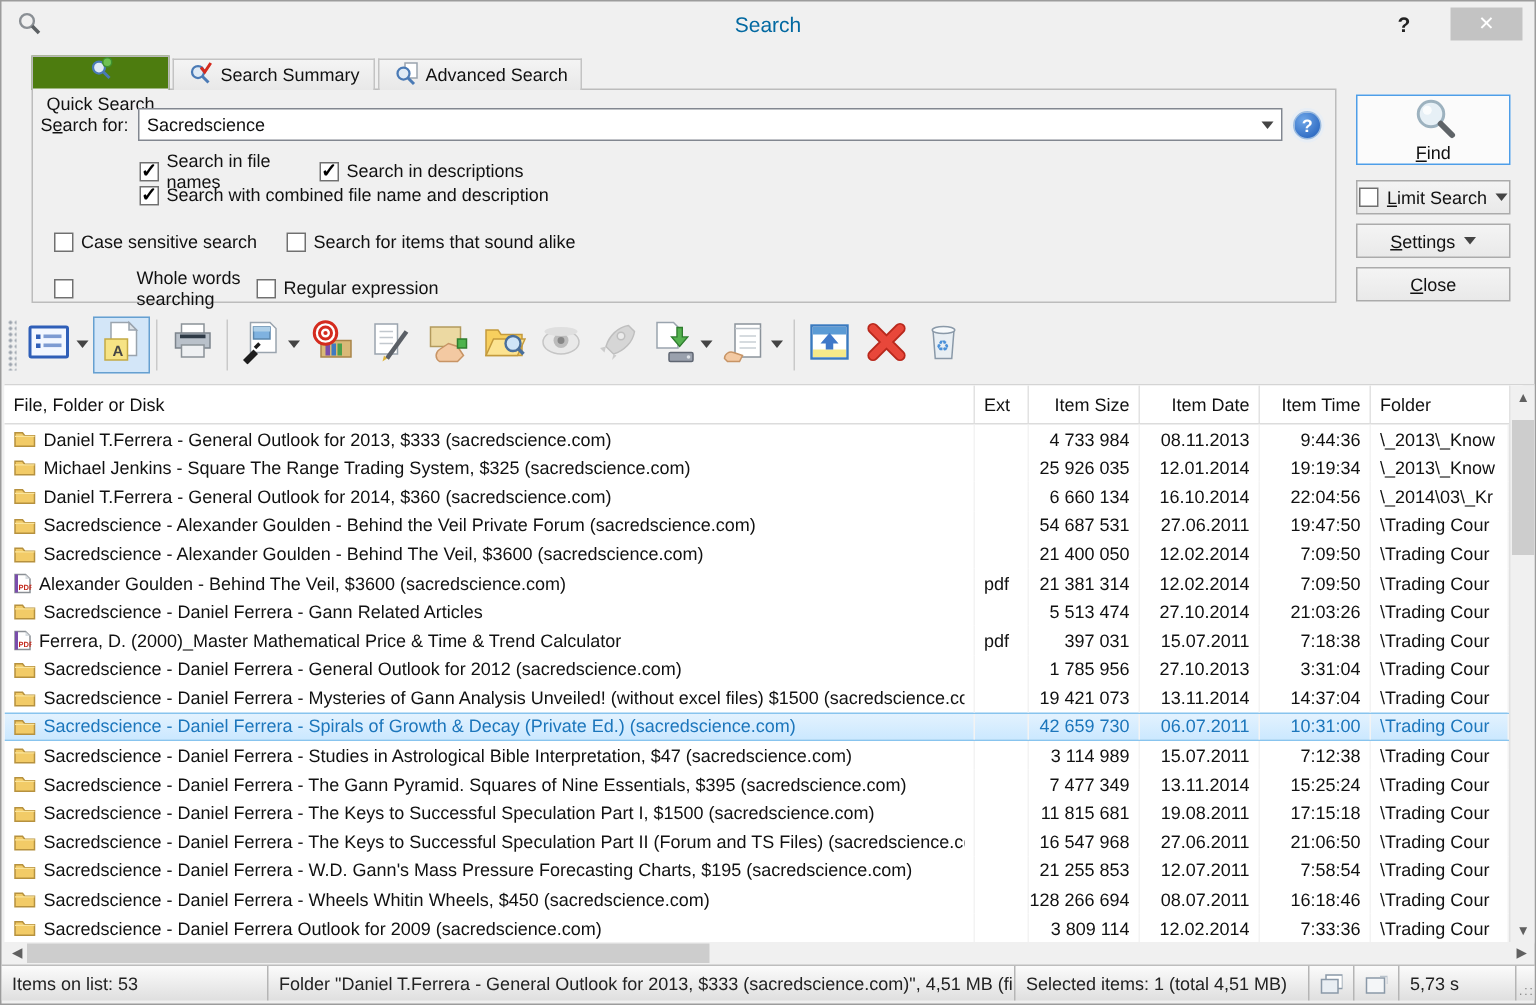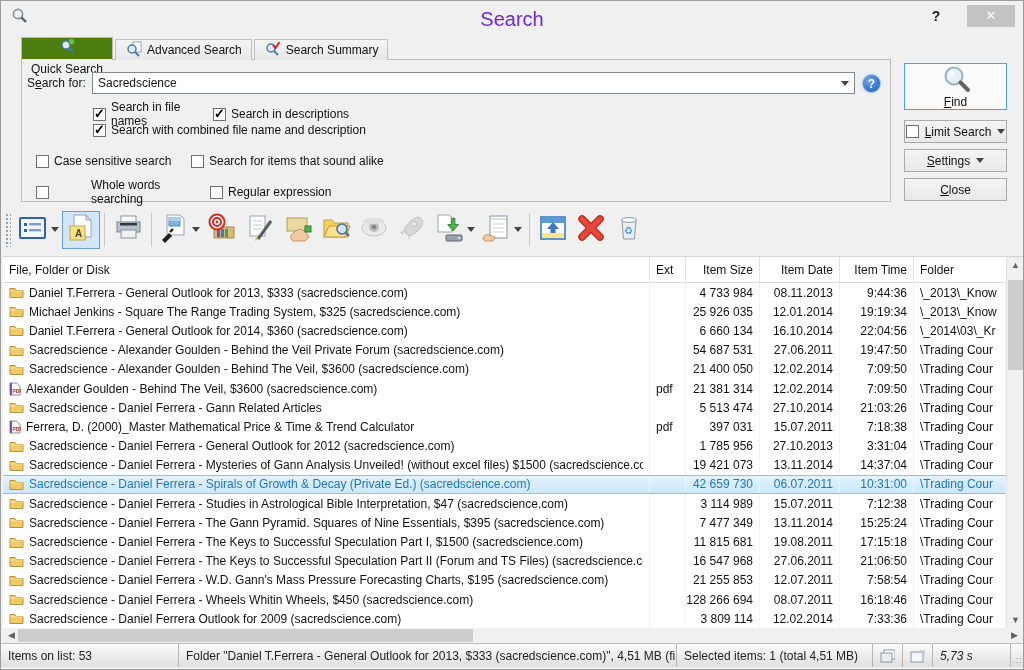--- a/index.html
+++ b/index.html
@@ -2,21 +2,21 @@
 <html><head>
 <meta charset="utf-8">
 <style>
   * { margin:0; padding:0; box-sizing:border-box; }
   html,body { width:1024px; height:670px; background:#fff; font-family:"Liberation Sans", sans-serif; }
   .window { position:relative; width:1024px; height:670px; background:#f0f0f0; border:1px solid #9c9c9c; overflow:hidden; font-size:12px; color:#111; }
 
   
   .titlebar { position:absolute; top:0; left:0; right:0; height:30px; }
   .title-icon { position:absolute; left:10px; top:6px; }
-  .title-text { position:absolute; left:0; right:0; top:7px; text-align:center; font-size:20px; color:#6d28d9; }
+  .title-text { position:absolute; left:0; right:0; top:7px; text-align:center; font-size:14px; color:#0369a1; }
   .help-btn { position:absolute; right:74px; top:4px; width:26px; height:22px; text-align:center; font-size:14px; font-weight:bold; color:#222; line-height:22px; cursor:default; }
   .close-btn { position:absolute; right:8px; top:4px; width:48px; height:22px; background:#c3c3c3; color:#fff; text-align:center; line-height:21px; font-size:13px; }
 
   
   .tabs { position:absolute; left:20px; top:36px; height:23px; display:flex; align-items:flex-end; z-index:3; }
   .tab { height:21px; display:flex; align-items:center; gap:5px; padding:0 9px; border:1px solid #c3c3c3; border-bottom:none; background:linear-gradient(#f4f4f4,#e8e8e8); margin-right:2px; }
   .tab.active { height:23px; background:#4d7c0f; border-color:#b9b9b9; position:relative;flex-direction:column; }
   .tab.active::after { content:""; position:absolute; left:0; right:0; bottom:-1px; height:2px; background:#f0f0f0; }
   .panel { position:absolute; left:20px; top:58px; width:870px; height:143px; border:1px solid #bcbcbc; background:#f0f0f0; z-index:2; }
 
@@ -75,21 +75,21 @@
   .hscroll .arr { position:absolute; top:0; width:17px; height:15px; color:#606060; font-size:9px; text-align:center; line-height:15px; }
   .hscroll .thumb { position:absolute; top:1px; left:15px; width:455px; height:13px; background:#cdcdcd; }
 
   
   .statusbar { position:absolute; left:0; bottom:2px; width:1024px; height:24px; background:linear-gradient(#fbfbfb,#dfdfdf); border-top:1px solid #bdbdbd; display:flex; align-items:stretch; font-size:12px; color:#222; }
   .sb-pane { display:flex; align-items:center; padding:0 7px; border-right:1px solid #b5b5b5; overflow:hidden; white-space:nowrap; }
   .sb-items { width:178px; }
   .sb-folder { width:498px; }
   .sb-sel { width:196px; }
   .sb-ico { width:30px; justify-content:center; }
-  .sb-time { flex:1;font-style:italic; }
+  .sb-time { flex:1; }
   .sb-grip { width:14px; border-right:none; display:flex; align-items:flex-end; justify-content:flex-end; padding:2px; color:#8a8a8a; font-size:9px; letter-spacing:1px; }
 </style>
 </head>
 <body>
 
 <div class="window">
 
   <div class="titlebar">
     <span class="title-icon">
       <svg width="18" height="18">
@@ -106,34 +106,34 @@
       <div class="tab active">
         <span><svg width="17" height="16">
             <circle cx="7" cy="7" r="4" fill="#dfeaf5" stroke="#4a7ab5" stroke-width="1.5"></circle>
             <line x1="10" y1="10" x2="14" y2="14" stroke="#4a7ab5" stroke-width="2"></line>
             <circle cx="12.5" cy="3.5" r="3" fill="#6fc052" stroke="#3f8f2e"></circle>
           </svg></span>
         <span>Quick Search</span>
       </div>
       <div class="tab">
         <span><svg width="17" height="16">
+            <circle cx="7" cy="7" r="4" fill="#dfeaf5" stroke="#4a7ab5" stroke-width="1.5"></circle>
+            <line x1="10" y1="10" x2="14" y2="14" stroke="#4a7ab5" stroke-width="2"></line>
+            <path d="M9 4 l2.5 3 l4-6" fill="none" stroke="#d42b1e" stroke-width="2"></path>
+          </svg></span>
+        <span>Search Summary</span>
+      </div>
+      <div class="tab">
+        <span><svg width="17" height="16">
             <rect x="8" y="1" width="8" height="10" fill="#fff" stroke="#9aa4ae"></rect>
             <circle cx="7" cy="8" r="4" fill="#dfeaf5" stroke="#4a7ab5" stroke-width="1.5"></circle>
             <line x1="10" y1="11" x2="14" y2="15" stroke="#4a7ab5" stroke-width="2"></line>
           </svg></span>
         <span>Advanced Search</span>
       </div>
-      <div class="tab">
-        <span><svg width="17" height="16">
-            <circle cx="7" cy="7" r="4" fill="#dfeaf5" stroke="#4a7ab5" stroke-width="1.5"></circle>
-            <line x1="10" y1="10" x2="14" y2="14" stroke="#4a7ab5" stroke-width="2"></line>
-            <path d="M9 4 l2.5 3 l4-6" fill="none" stroke="#d42b1e" stroke-width="2"></path>
-          </svg></span>
-        <span>Search Summary</span>
-      </div>
     </div>
   <div class="panel"></div>
 
   <span class="search-label">S<u>e</u>arch for:</span>
   <div class="combo">
     <span class="val">Sacredscience</span>
     <span class="drop">
         <span class="tri-down"></span>
       </span>
   </div>
@@ -158,21 +158,21 @@
       <span class="cbitem" style="width: 155px;">
         <span class="cb"></span>
         <span>Case sensitive search</span>
       </span>
       <span class="cbitem">
         <span class="cb"></span>
         <span>Search for items that sound alike</span>
       </span>
     </div>
   <div class="cbrow" id="cbrow4" style="left:35px; top:177px;">
-      <span class="cbitem" style="width: 174px; gap: 42px;">
+      <span class="cbitem" style="width: 135px; gap: 42px;">
         <span class="cb"></span>
         <span>Whole words searching</span>
       </span>
       <span class="cbitem">
         <span class="cb"></span>
         <span>Regular expression</span>
       </span>
     </div>
 
   <div class="btn find-btn">

